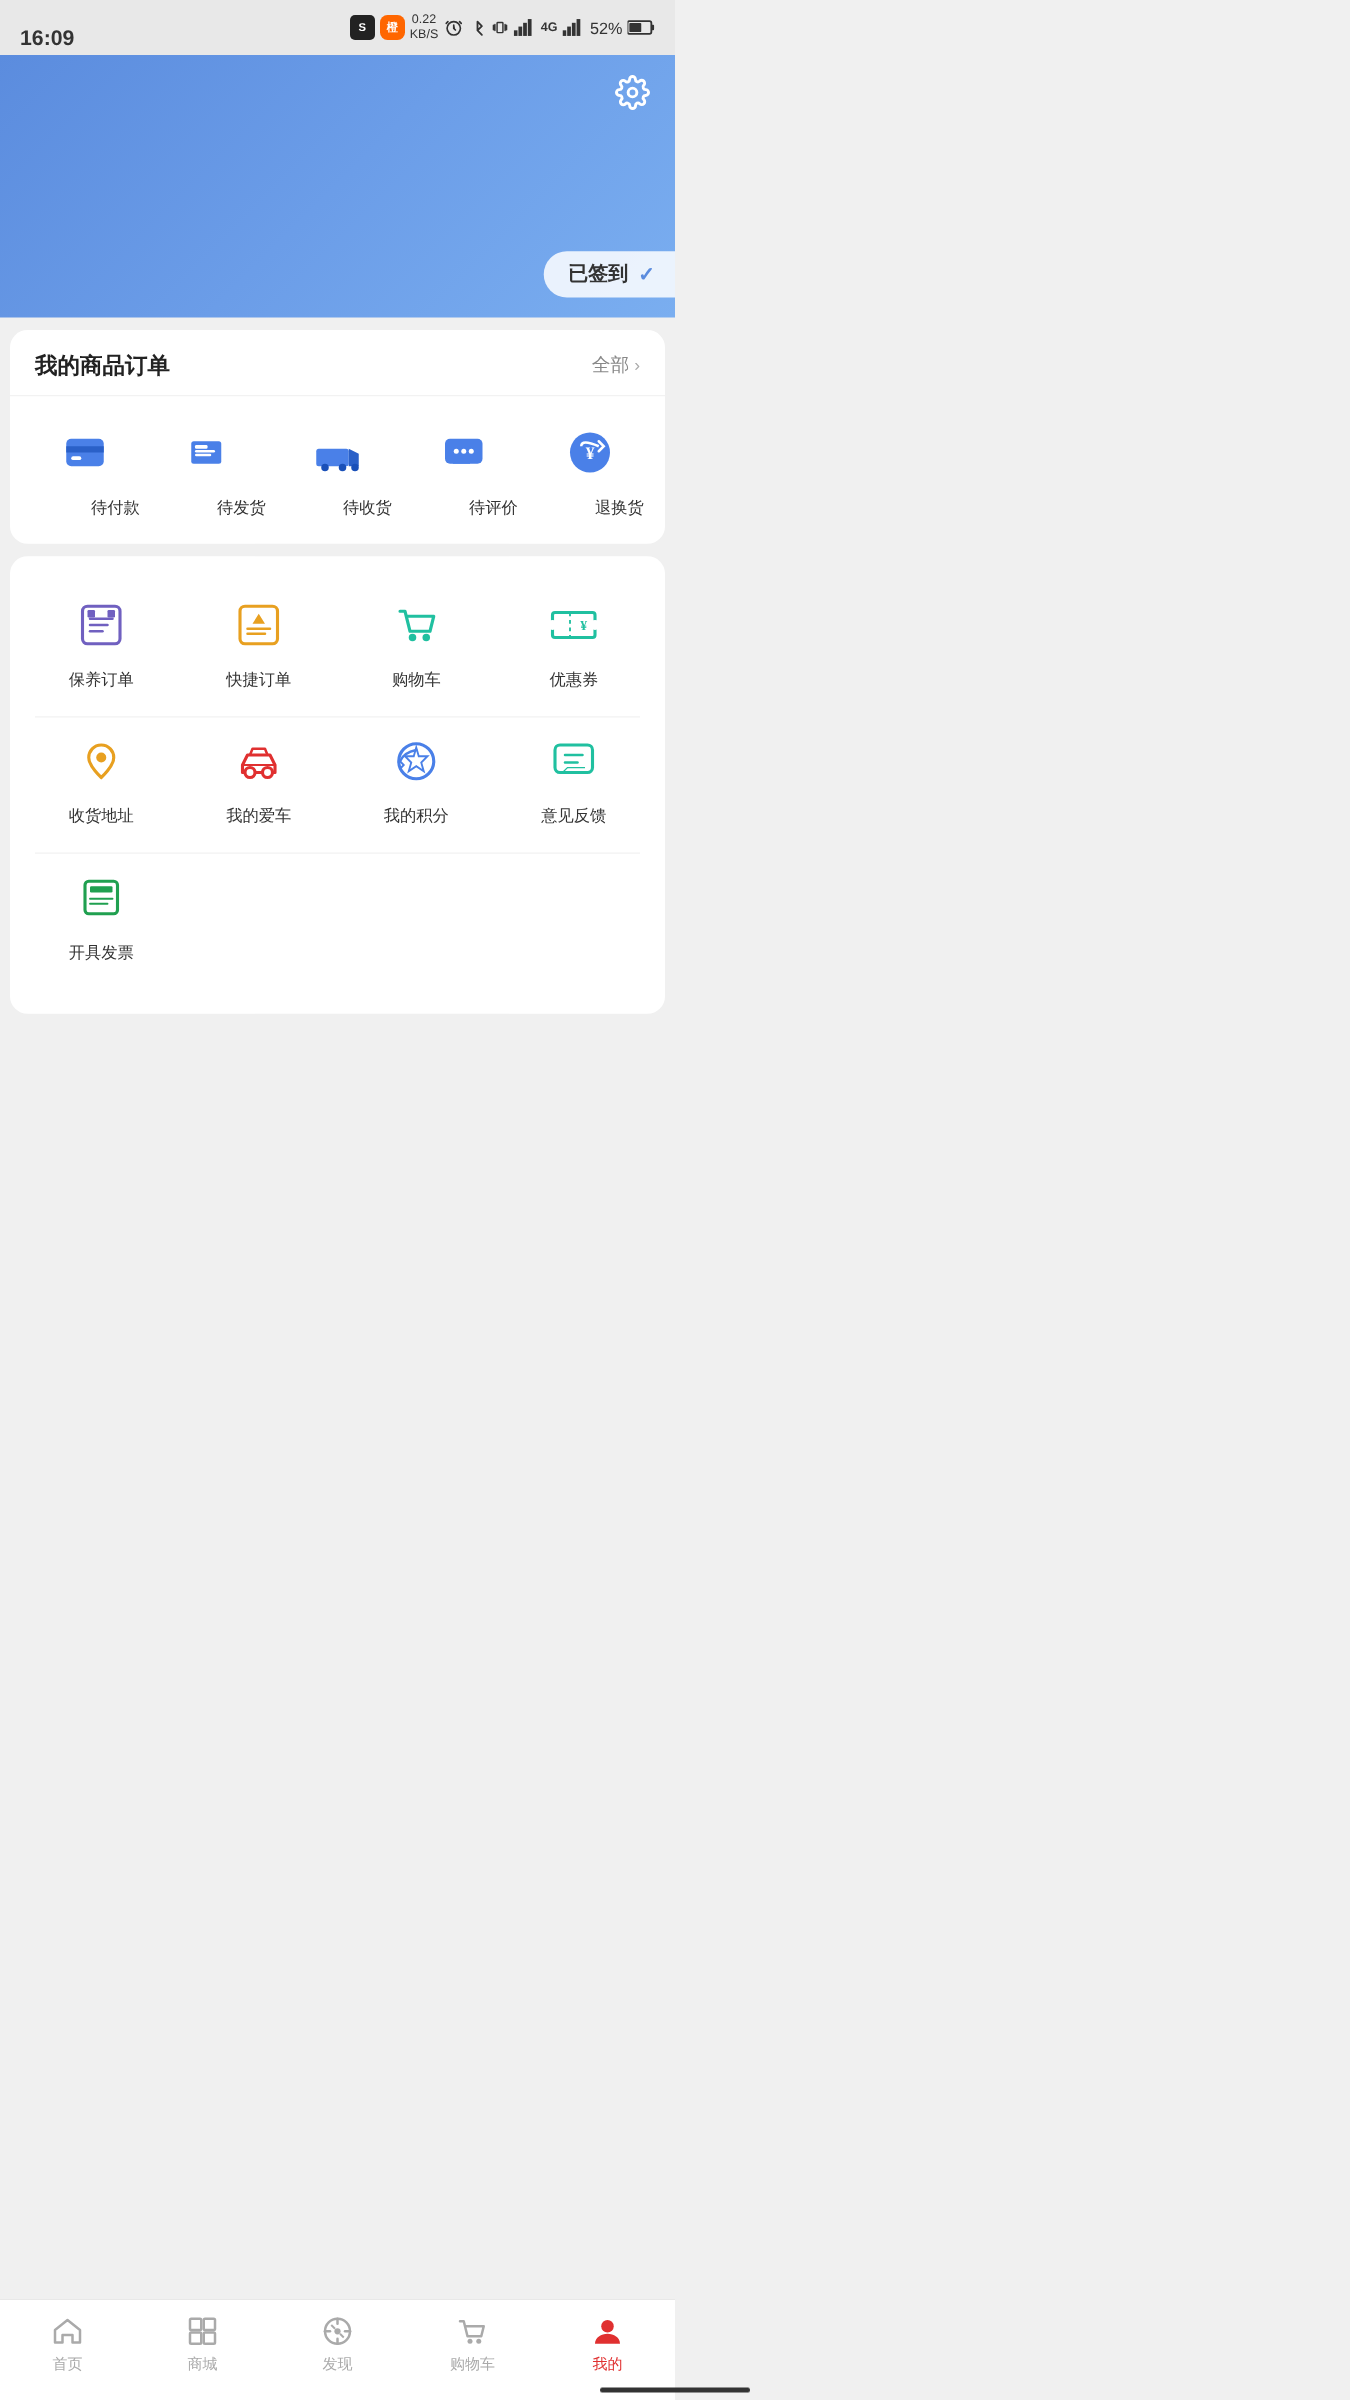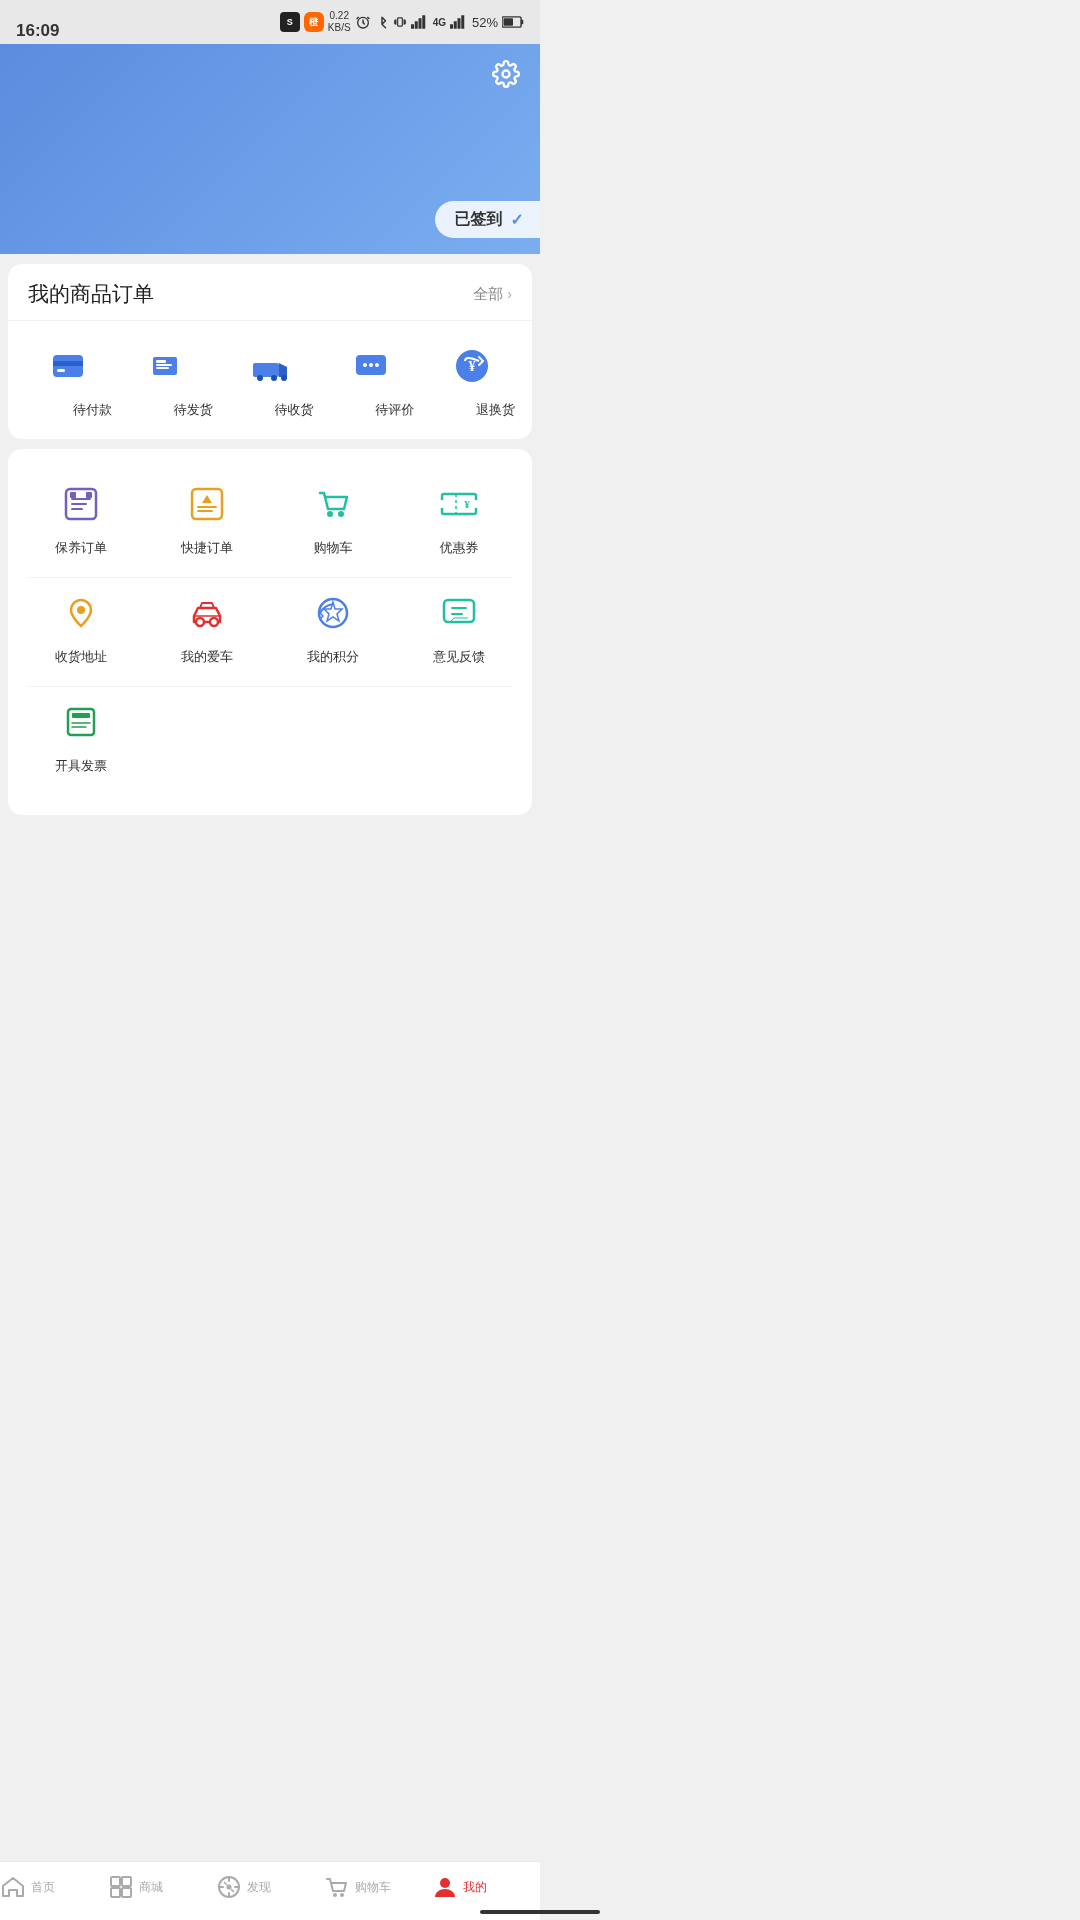--- a/index.html
+++ b/index.html
@@ -129,22 +129,22 @@
 
     
     .section-header {
       display: flex;
       justify-content: space-between;
       align-items: center;
       padding: 16px 20px 12px 20px;
       border-bottom: 1px solid #f2f2f2;
     }
     .section-title {
-      font-size: 21px;
-      font-weight: 400;
+      font-size: 18px;
+      font-weight: 700;
       color: #222;
     }
     .section-more {
       display: flex; align-items: center; gap: 4px;
       font-size: 15px; color: #888; cursor: pointer;
     }
     .chevron-icon { font-size: 14px; color: #aaa; }
 
     
     .order-icons-row {
@@ -198,21 +198,21 @@
       position: fixed;
       bottom: 0; left: 0; right: 0;
       width: 540px;
       background: white;
       border-top: 1px solid #e8e8e8;
       display: flex;
       justify-content: space-around;
       padding: 12px 0 20px 0;
     }
     .nav-item {
-      display: flex; flex-direction: row; align-items: center; gap: 5px;
+      display: flex; flex-direction: column; align-items: center; gap: 5px;
       cursor: pointer; flex: 1;
     }
     .nav-icon { font-size: 24px; color: #aaa; }
     .nav-icon.active { color: #e03030; }
     .nav-label { font-size: 12px; color: #aaa; }
     .nav-label.active { color: #e03030; }
 
     .bottom-spacer { height: 100px; }
 
     

